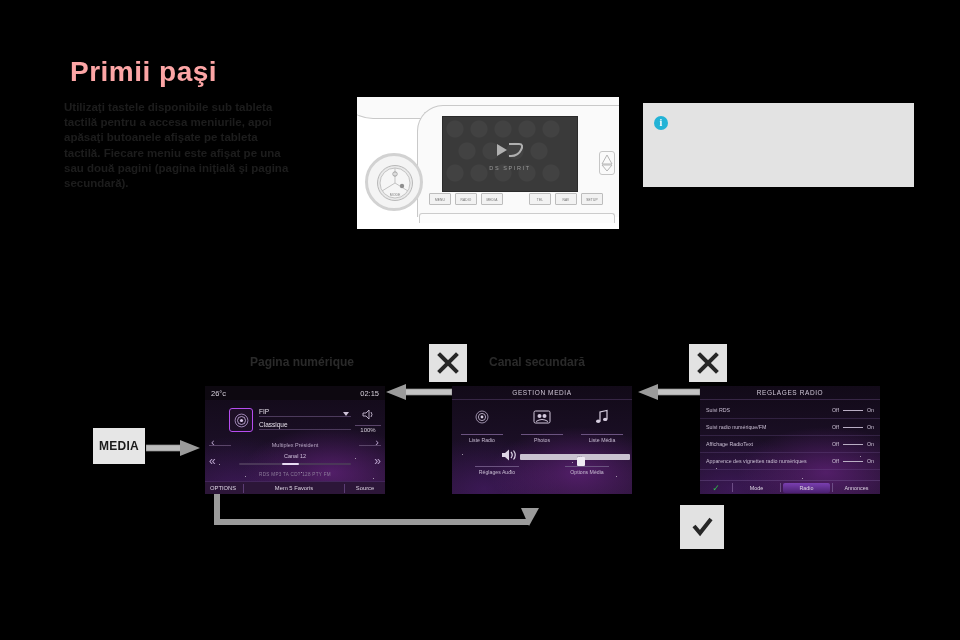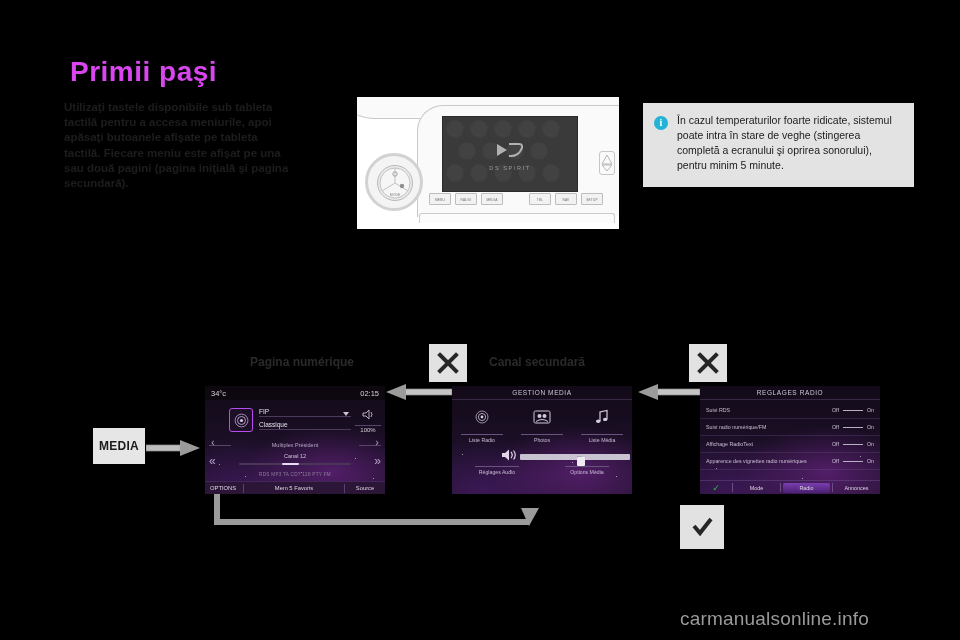--- a/index.html
+++ b/index.html
@@ -12,21 +12,21 @@
   #page {
     position: relative;
     width: 960px; height: 640px;
     background: #000;
   }
 
   
   #title {
     position: absolute; left: 70px; top: 56px;
     font-size: 28px; font-weight: bold;
-    color: #d946ef; letter-spacing: .5px;
+    color: #fca5a5; letter-spacing: .5px;
   }
   #intro {
     position: absolute; left: 64px; top: 100px; width: 230px;
     font-size: 11.5px; line-height: 15.2px;
     font-weight: bold; color: #1d1d1d;
   }
 
   
   #dash {
     position: absolute; left: 357px; top: 97px;
@@ -363,21 +363,20 @@
     <div id="dash-vent">
       <svg width="14" height="22" viewBox="0 0 14 22">
         <polygon points="7,3 12,12 2,12" fill="none" stroke="#b5b5b5"></polygon>
         <polygon points="7,19 12,13 2,13" fill="none" stroke="#b5b5b5"></polygon>
       </svg>
     </div>
   </div>
 
   <div id="note">
     <div id="note-icon">i</div>
-    <div id="note-text">În cazul temperaturilor foarte ridicate, sistemul poate intra în stare de veghe (stingerea completă a ecranului şi oprirea sonorului), pentru minim 5 minute.</div>
   </div>
 
   <div id="media-btn">MEDIA</div>
 
   <div class="arrow" id="arrow-media">
     <svg width="56" height="18" viewBox="0 0 56 18">
       <rect x="0" y="6" width="36" height="6" fill="#bdbdbd" stroke="#8f8f8f" stroke-width=".7"></rect>
       <polygon points="34,1 54,9 34,17" fill="#9b9b9b"></polygon>
     </svg>
   </div>
@@ -427,21 +426,21 @@
   <div class="screen" id="screen1">
     <div class="stars">
       <div class="star" style="left:14px;top:78px"></div>
       <div class="star" style="left:40px;top:90px"></div>
       <div class="star" style="left:96px;top:86px"></div>
       <div class="star" style="left:150px;top:72px"></div>
       <div class="star" style="left:168px;top:92px"></div>
     </div>
 
     <div class="s1-top">
-      <span>34°c</span>
+      <span>26°c</span>
       <span>02:15</span>
     </div>
 
     <div class="s1-body">
       <div class="s1-albumart">
         <svg width="17" height="17" viewBox="0 0 17 17">
           <circle cx="8.5" cy="8.5" r="1.6" fill="#d7c6e6"></circle>
           <circle cx="8.5" cy="8.5" r="4" fill="none" stroke="#c0a8d6" stroke-width=".9"></circle>
           <circle cx="8.5" cy="8.5" r="6.4" fill="none" stroke="#a98ec2" stroke-width=".9"></circle>
         </svg>
@@ -597,15 +596,14 @@
       <div class="s3-check">✓</div>
       <div class="s3-vsep"></div>
       <div>Mode</div>
       <div class="s3-vsep"></div>
       <div class="s3-tab-active">Radio</div>
       <div class="s3-vsep"></div>
       <div>Annonces</div>
     </div>
   </div>
 
-  <div id="watermark">carmanualsonline.info</div>
 
 </div>
 
 </body></html>

